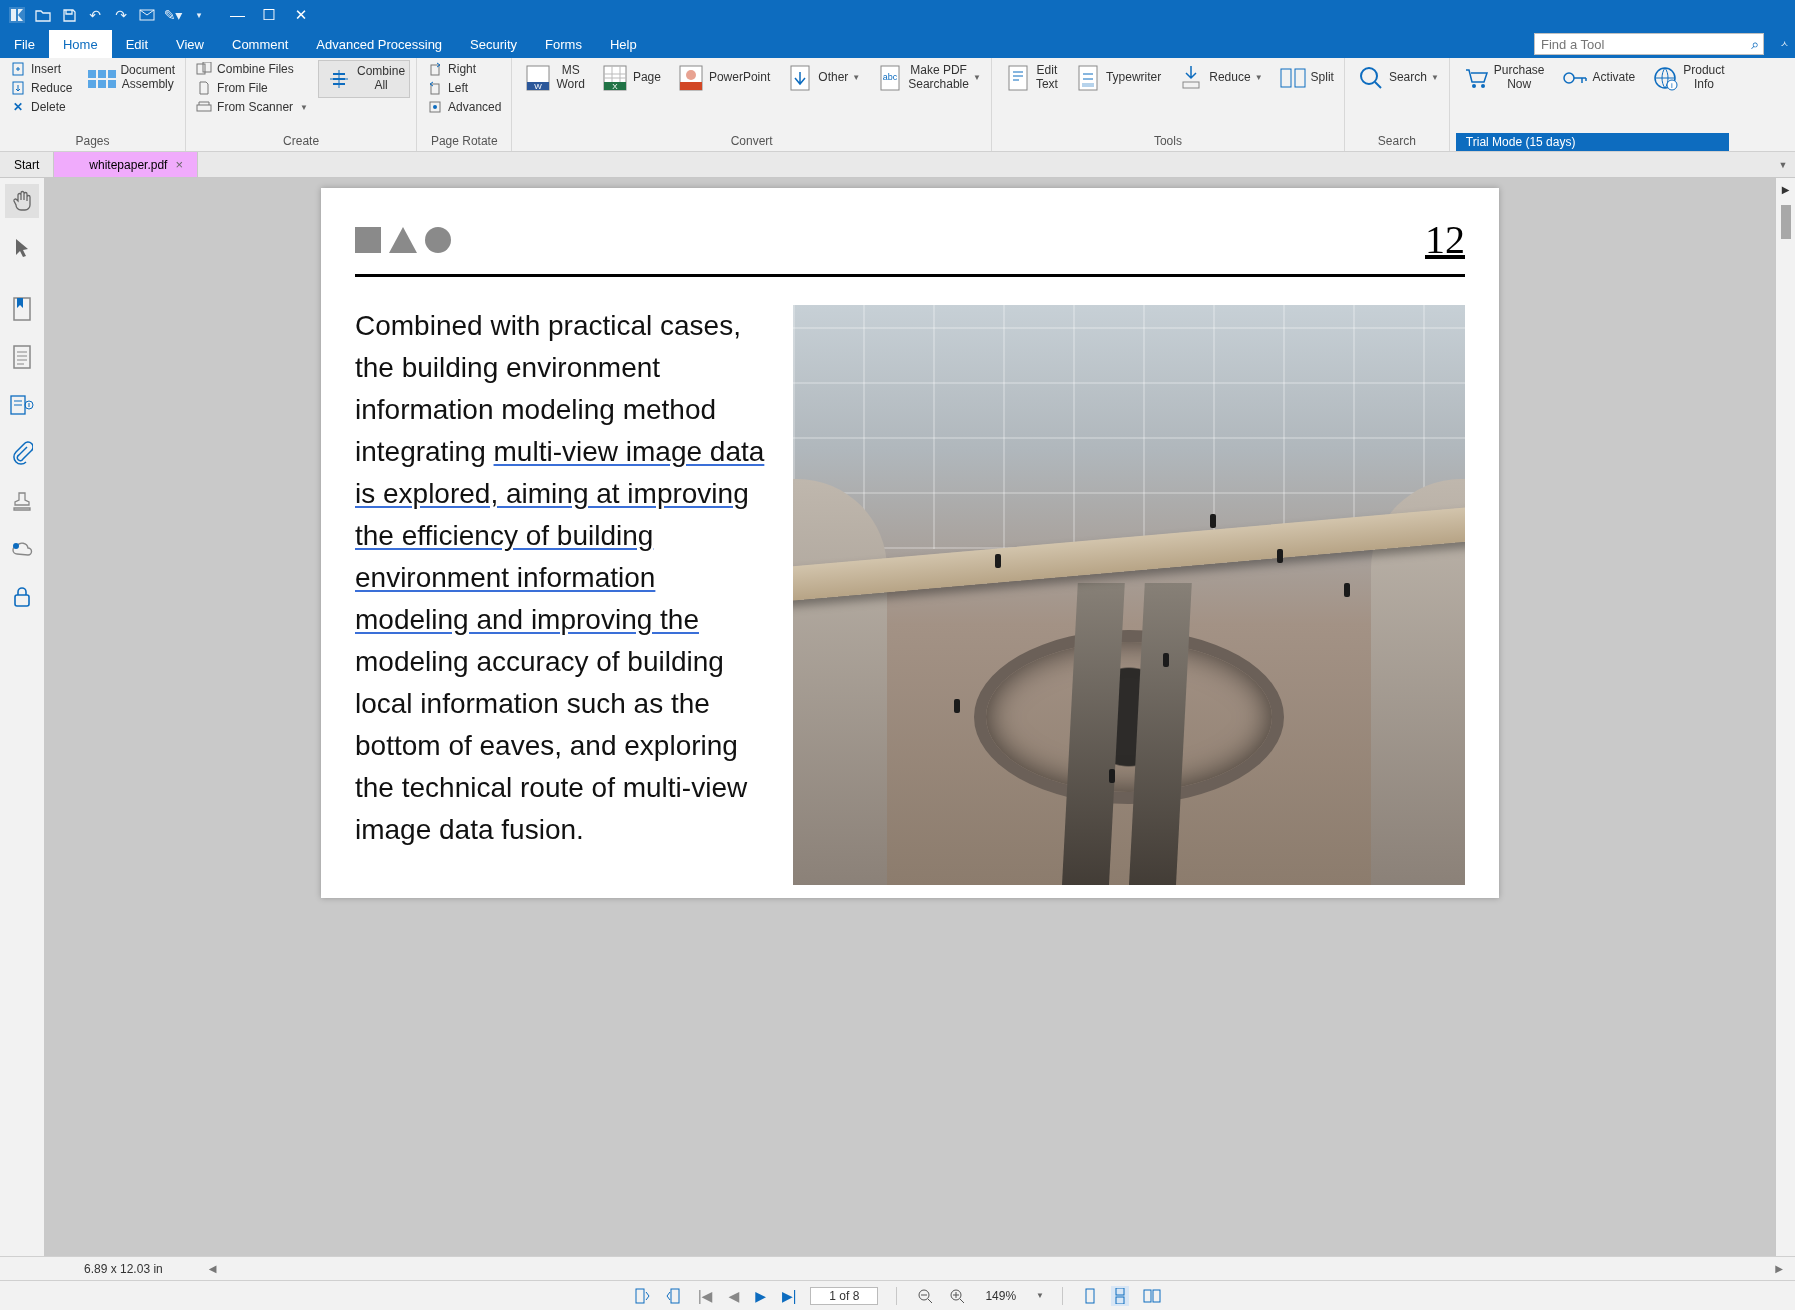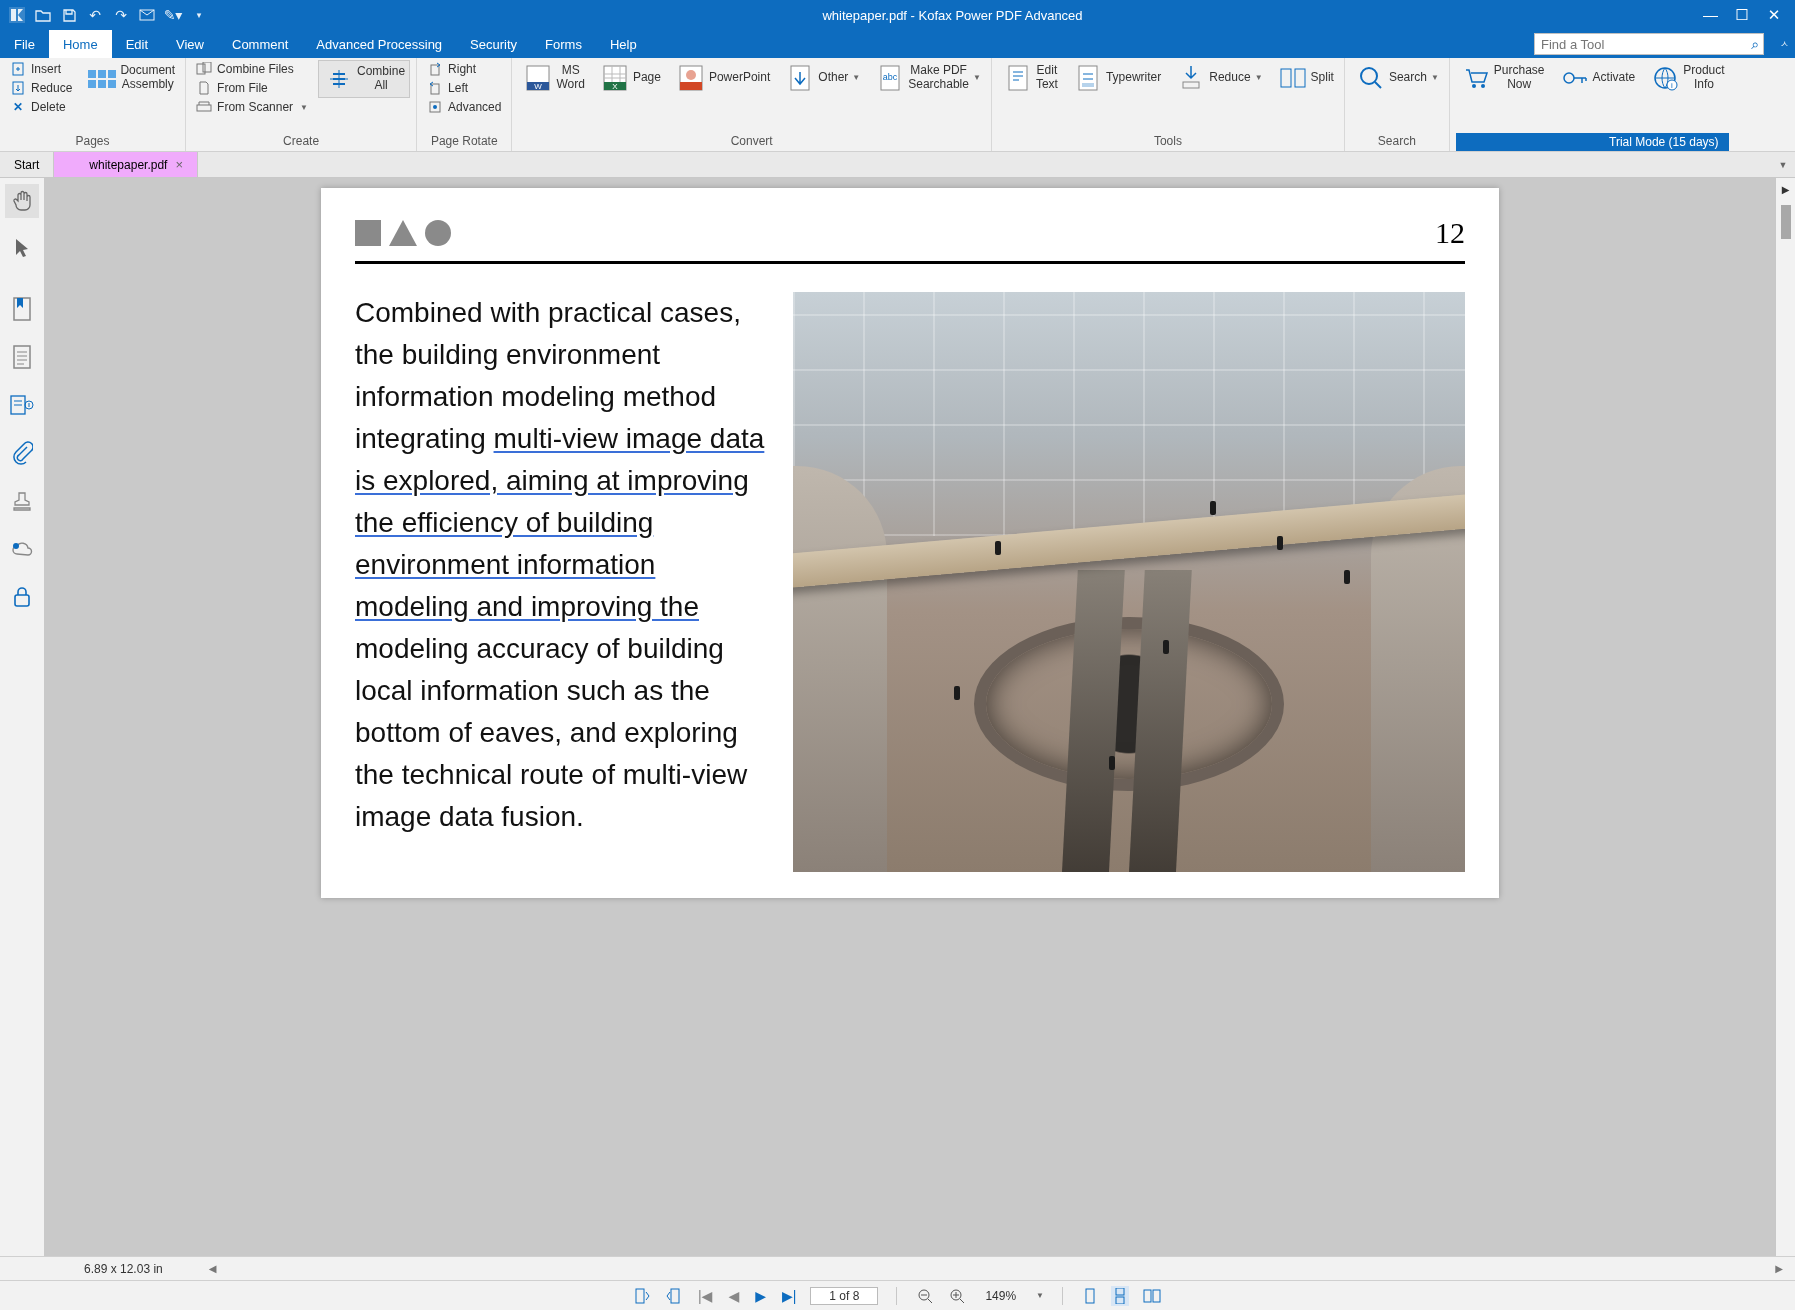--- a/index.html
+++ b/index.html
@@ -25,21 +25,21 @@
 
 .ribbon { background: #f2f2f2; border-bottom: 1px solid #d0d0d0; display: flex; height: 94px; font-size: 12px; color: #333; }
 .ribbon-group { border-right: 1px solid #d8d8d8; display: flex; flex-direction: column; padding: 2px 6px 0 6px; }
 .ribbon-group-body { display: flex; flex: 1; align-items: flex-start; gap: 6px; }
 .ribbon-group-label { text-align: center; font-size: 12px; color: #555; padding: 2px 0 3px 0; }
 .v-btn { display: flex; flex-direction: row; align-items: center; justify-content: flex-start; padding: 2px 4px; min-width: 52px; text-align:center; line-height: 1.15; gap:2px;}
 .v-btn .ic { width: 32px; height: 32px; display:flex; align-items:center; justify-content:center; }
 .stack { display: flex; flex-direction: column; gap: 1px; }
 .stack-item { display: flex; align-items: center; gap: 5px; padding: 1px 4px; white-space: nowrap; }
 .stack-item .ic-sm { width: 16px; height: 16px; display:flex; align-items:center; justify-content:center; }
-.trial-badge { background: #0d6cbf; color: #fff; text-align: right; padding: 2px 10px; font-size: 12px; margin-top: 2px;}
+.trial-badge { background: #0d6cbf; color: #fff; text-align: left; padding: 2px 10px; font-size: 12px; margin-top: 2px;}
 .dd-caret { font-size: 8px; color:#666; margin-left:2px;}
 
 
 .tabstrip { background: #e9e9e9; height: 26px; display: flex; align-items: stretch; border-bottom: 1px solid #c8c8c8; font-size: 12px; }
 .tabstrip .tab { padding: 0 14px; display: flex; align-items: center; gap: 8px; background: #e9e9e9; border-right: 1px solid #c8c8c8;}
 .tabstrip .tab.doc { background: #f0abfc; padding-left: 35px; }
 .tabstrip .tab .close { color:#666; font-size:13px; }
 .tabstrip .tabs-dd { margin-left:auto; width:24px; display:flex; align-items:center; justify-content:center; color:#666; font-size:9px;}
 
 
@@ -49,21 +49,21 @@
 .left-tools .lt.gray { color:#8a8a8a; }
 .left-tools .lt.active { background:#e0e0e0; }
 
 .page-wrap { flex:1; padding: 10px 16px 0 16px; overflow:hidden; position:relative; }
 .page { background:#fff; width: 1178px; margin: 0 auto; height: 710px; box-shadow: 0 0 6px rgba(0,0,0,.25); padding: 28px 34px 0 34px; }
 .page-header { display:flex; align-items:center; border-bottom: 3px solid #000; padding-bottom: 11px; }
 .shape-row { display:flex; gap:8px; }
 .shape-row .sq { width:26px; height:26px; background:#8a8a8a; }
 .shape-row .tri { width:0; height:0; border-left:14px solid transparent; border-right:14px solid transparent; border-bottom:26px solid #8a8a8a; }
 .shape-row .circ { width:26px; height:26px; border-radius:50%; background:#8a8a8a; }
-.page-num { margin-left:auto; font-size: 30px; font-family: Georgia, serif; }
+.page-num { margin-left:auto; font-size: 40px; font-family: Georgia, serif; text-decoration: underline; }
 .page-body { display:flex; gap: 28px; padding-top: 28px; }
 .page-text { flex: 0 0 410px; font-family: Georgia, 'Times New Roman', serif; font-size: 28px; line-height: 1.5; color:#111; }
 .page-text .u { text-decoration: underline; text-decoration-color: #3a6fd8; text-underline-offset: 3px; }
 .page-img { flex:1; background:#888; min-height: 580px; position:relative; overflow:hidden; }
 
 
 .right-bar { width: 20px; background:#f2f2f2; border-left:1px solid #c8c8c8; display:flex; flex-direction:column; align-items:center; }
 .right-bar .arrow { font-size:10px; color:#333; margin-top:6px; }
 .right-bar .thumb { width:10px; height:34px; background:#a8a8a8; margin-top:10px; }
 
@@ -119,21 +119,20 @@
     <span class="qat-item">↷</span>
     <span class="qat-item">
         <svg width="16" height="12">
           <rect x="1" y="1" width="14" height="10" fill="none" stroke="#fff"></rect>
           <path d="M1 1l7 5 7-5" fill="none" stroke="#fff"></path>
         </svg>
       </span>
     <span class="qat-item">✎▾</span>
     <span class="qat-item" style="font-size:9px;">▾</span>
   </div>
-  <div class="titlebar-title">whitepaper.pdf - Kofax Power PDF Advanced</div>
   <div class="win-controls">
     <span>—</span>
     <span>☐</span>
     <span>✕</span>
   </div>
 </div>
 
 <div class="menubar">
   <div class="menu-item">File</div>
   <div class="menu-item active">Home</div>

